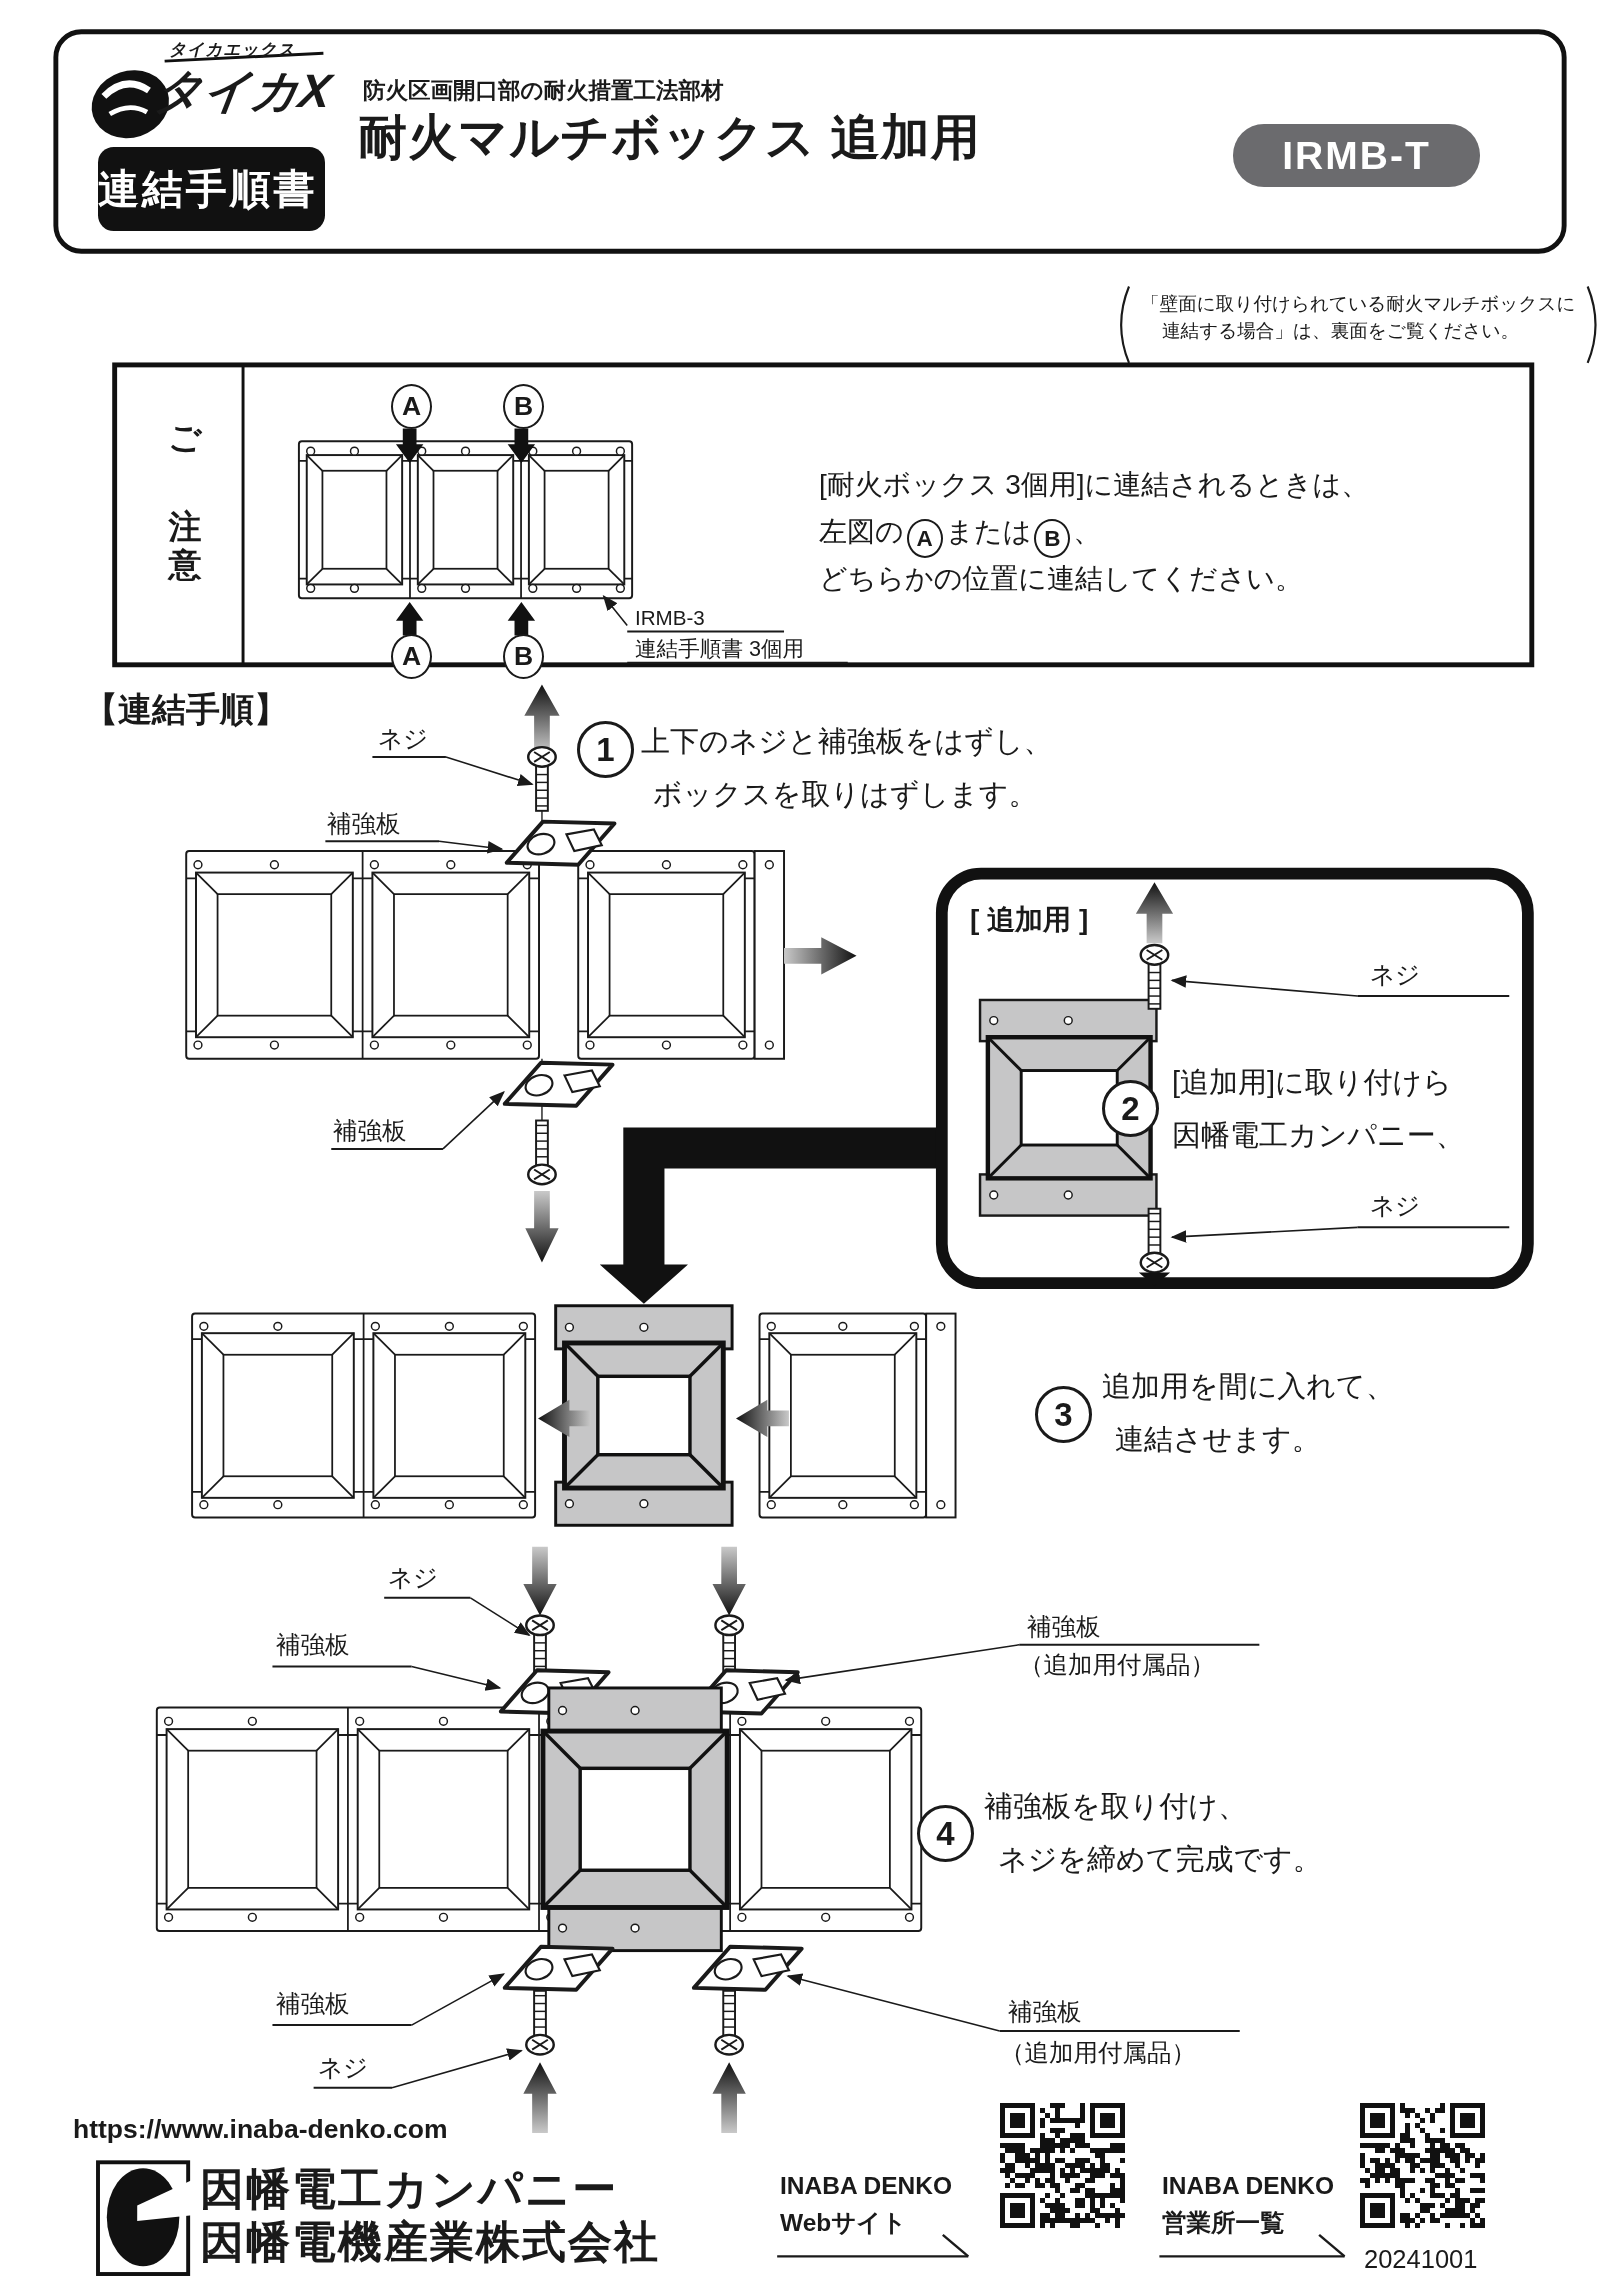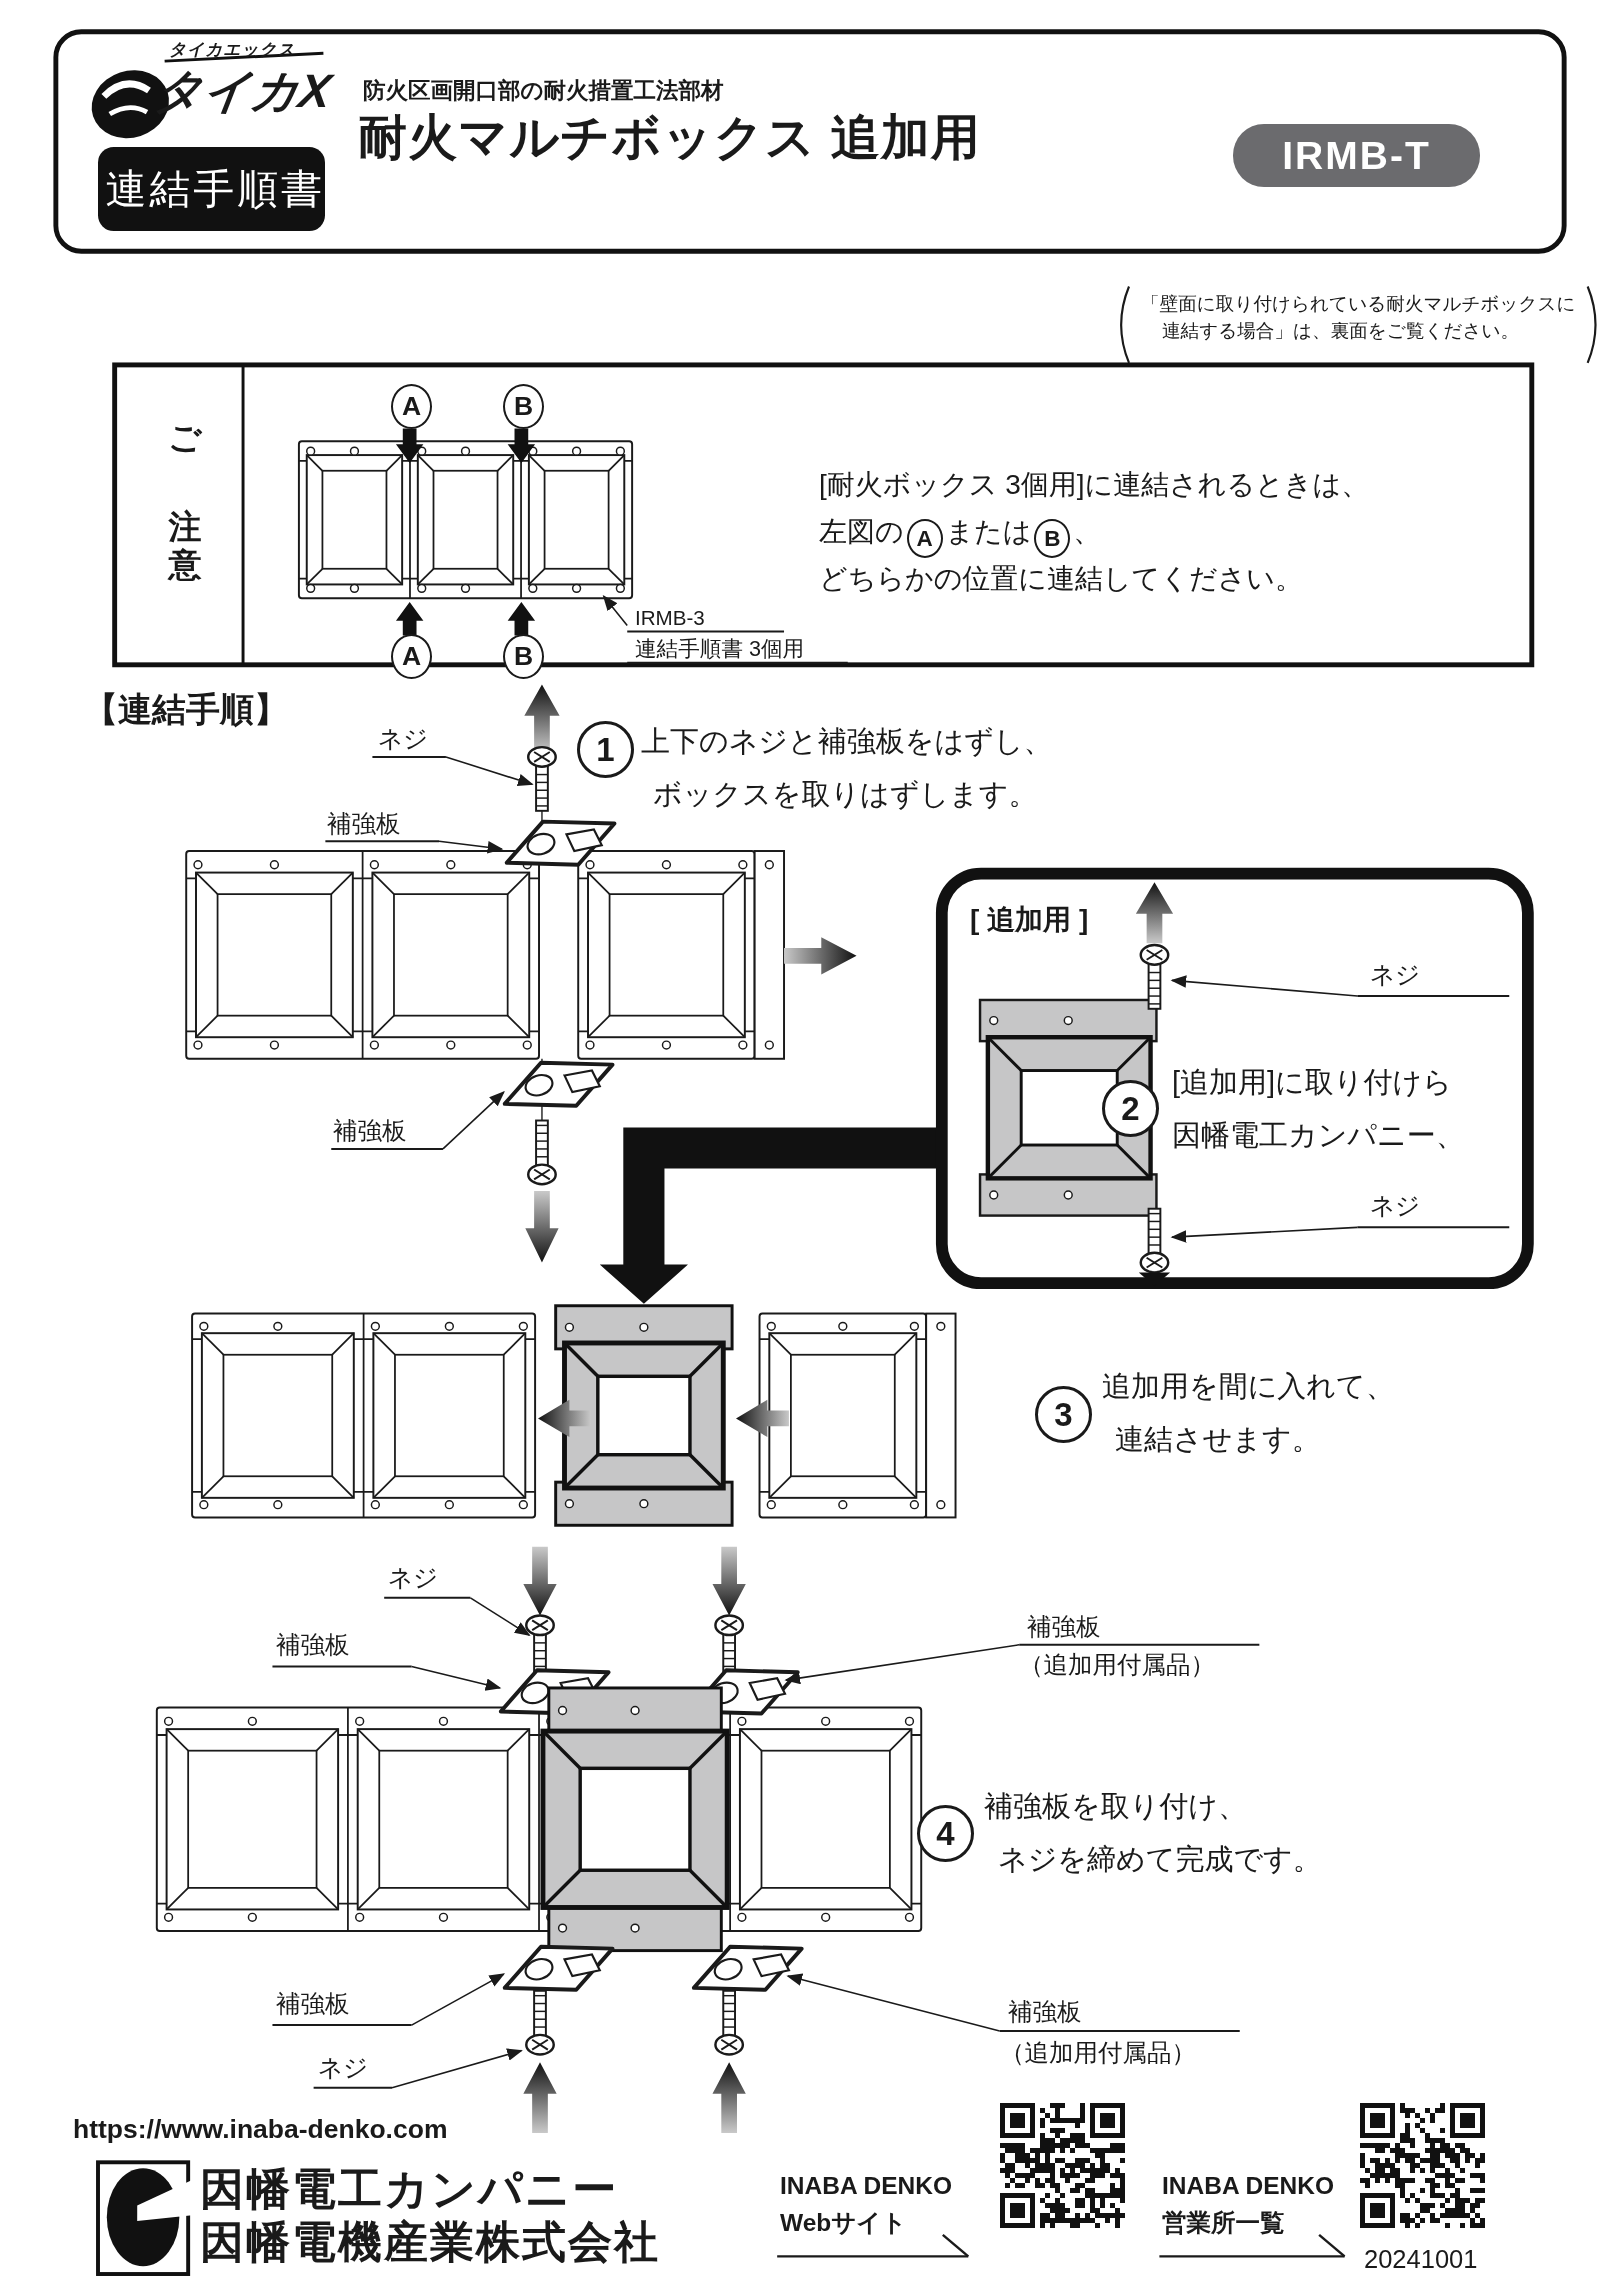--- a/index.html
+++ b/index.html
@@ -4,21 +4,21 @@
 <style>
   html,body{margin:0;padding:0}
   body{width:1620px;height:2292px;position:relative;background:#fff;
        font-family:"Liberation Sans","DejaVu Sans",sans-serif;color:#1a1a1a;overflow:hidden}
   .t{position:absolute;white-space:nowrap;line-height:1.12}
   .b{font-weight:bold}
   .it{font-style:italic}
   svg#diagram{position:absolute;left:0;top:0;z-index:1}
   .layer{position:absolute;left:0;top:0;width:100%;height:100%;z-index:2}
   .docbox{position:absolute;left:98px;top:147px;width:227px;height:84px;background:#111;border-radius:15.7px;
-          display:flex;align-items:center;justify-content:flex-end;color:#fff;font-size:41px;font-weight:normal;letter-spacing:2.9px}
+          display:flex;align-items:center;justify-content:flex-start;color:#fff;font-size:41px;font-weight:bold;letter-spacing:2.9px}
   .badge{position:absolute;left:1233px;top:124px;width:247px;height:63px;background:#6b6b6e;border-radius:31px;
          display:flex;align-items:center;justify-content:center;color:#fff;font-size:39px;font-weight:bold;letter-spacing:2px}
   .stepnum{position:absolute;width:51px;height:51px;border:3.4px solid #1a1a1a;border-radius:50%;background:#fff;
            display:flex;align-items:center;justify-content:center;font-size:33px;font-weight:bold}
   .abmark{position:absolute;width:37px;height:41px;border:2.9px solid #1a1a1a;border-radius:50%;background:#fff;
           display:flex;align-items:center;justify-content:center;font-size:26.5px;font-weight:bold;z-index:3}
   .abinline{display:inline-flex;width:32px;height:35px;border:2.5px solid #1a1a1a;border-radius:50%;
             align-items:center;justify-content:center;font-size:22.5px;font-weight:bold;margin:0 2.9px;transform:translateY(4.9px)}
   .vlabel{position:absolute;writing-mode:vertical-rl;font-weight:bold;font-size:33px;letter-spacing:39px}
   .qr{position:absolute;width:125px;height:125px}

